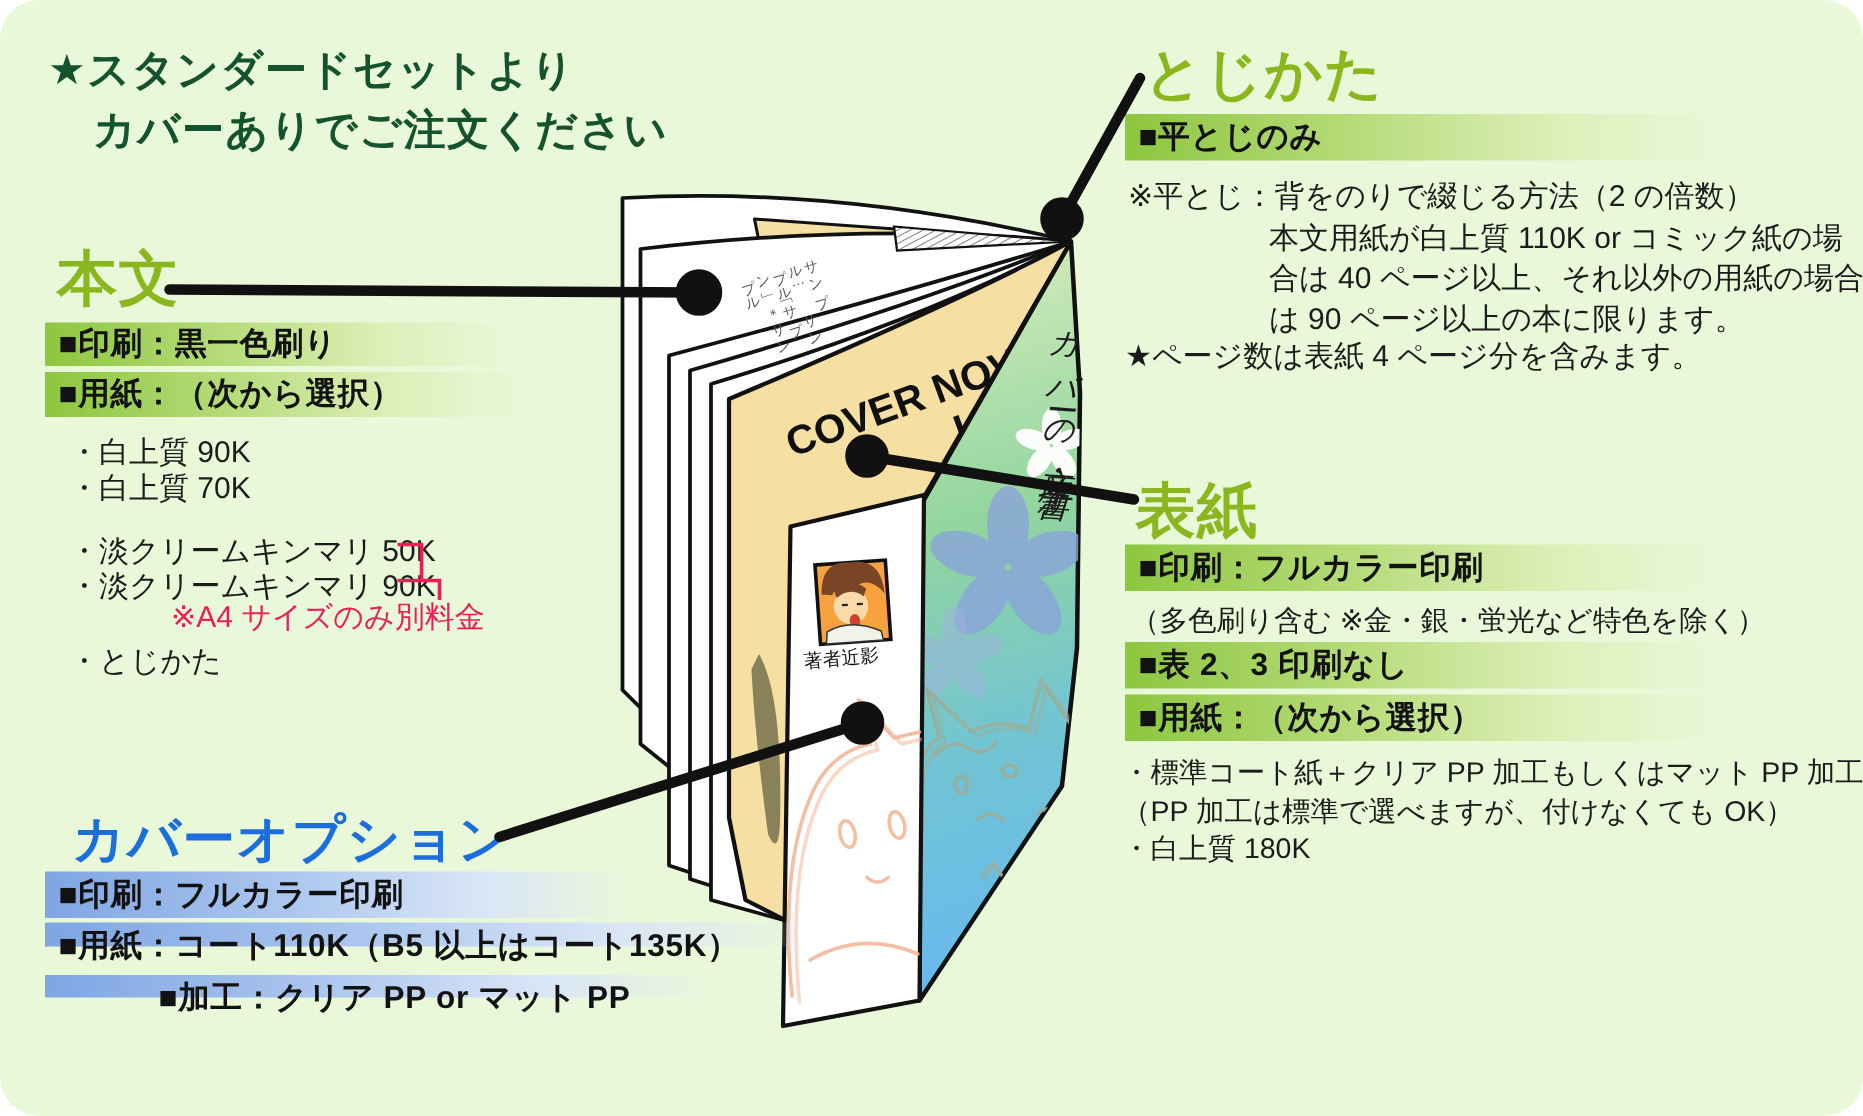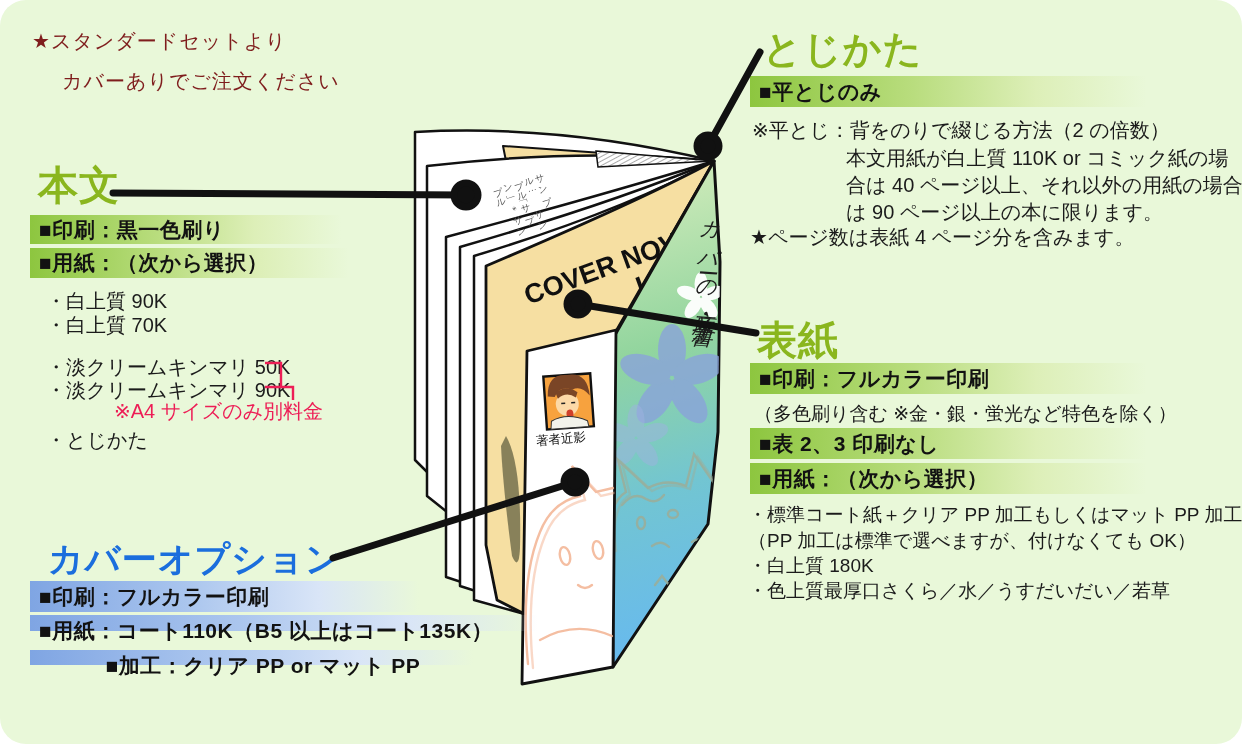--- a/index.html
+++ b/index.html
@@ -2,21 +2,21 @@
 <html><head>
 <meta charset="utf-8">
 <style>
   html,body{margin:0;padding:0;background:#ffffff;}
   .panel{
     position:relative;width:1242px;height:744px;background:#e9f8d9;
     border-radius:26px;overflow:hidden;
     font-family:"Liberation Sans","DejaVu Sans",sans-serif;color:#161616;
   }
   .abs{position:absolute;white-space:nowrap;}
-  .star-head{font-size:20px;font-weight:normal;color:#7f1d1d;letter-spacing:1px;}
+  .star-head{font-size:28px;font-weight:bold;color:#14532d;letter-spacing:1px;}
   .h-green{font-size:38px;font-weight:bold;color:#8ab61e;letter-spacing:1px;}
   .h-blue{font-size:35px;font-weight:bold;color:#1b6edd;letter-spacing:1px;}
   .band{font-size:21px;font-weight:bold;color:#121212;padding-left:9px;letter-spacing:.5px;}
   .band.g{background:linear-gradient(to right,#8dc63f 0%,#b9dd7e 40%,#ddefb8 70%,rgba(233,248,217,0) 97%);}
   .band.b{background:linear-gradient(to right,#7fa5e3 0%,#abc6ee 40%,#d9e5f7 72%,rgba(233,248,217,0) 97%);}
   .li{font-size:20px;color:#1b1b1b;}
   .li-sm{font-size:19px;color:#1b1b1b;}
   .red{color:#ed1e56;}
   .para{font-size:20px;color:#1b1b1b;}
   .vert{writing-mode:vertical-rl;text-orientation:upright;}
@@ -160,21 +160,20 @@
   <div class="abs para" style="left:750px;top:224px;">★ページ数は表紙 4 ページ分を含みます。</div>
 
   <div class="abs h-green" style="left:757px;top:313px;font-size:40px;">表紙</div>
   <div class="abs band g" style="left:750px;top:363px;width:400px;height:31px;line-height:31px;">■印刷：フルカラー印刷</div>
   <div class="abs li-sm" style="left:754px;top:401px;">（多色刷り含む ※金・銀・蛍光など特色を除く）</div>
   <div class="abs band g" style="left:750px;top:428px;width:400px;height:31px;line-height:31px;">■表 2、3 印刷なし</div>
   <div class="abs band g" style="left:750px;top:463px;width:400px;height:31px;line-height:31px;">■用紙：（次から選択）</div>
   <div class="abs li-sm" style="left:748px;top:502px;">・標準コート紙＋クリア PP 加工もしくはマット PP 加工</div>
   <div class="abs li-sm" style="left:748px;top:528px;">（PP 加工は標準で選べますが、付けなくても OK）</div>
   <div class="abs li-sm" style="left:748px;top:553px;">・白上質 180K</div>
-  <div class="abs li-sm" style="left:748px;top:578px;">・色上質最厚口さくら／水／うすだいだい／若草</div>
 
   <div class="abs h-blue" style="left:48px;top:536px;">カバーオプション</div>
   <div class="abs band b" style="left:30px;top:581px;width:392px;height:31px;line-height:31px;">■印刷：フルカラー印刷</div>
   <div class="abs band b" style="left:30px;top:615px;width:515px;height:16px;line-height:32px;">■用紙：コート110K（B5 以上はコート135K）</div>
   <div class="abs band b" style="left:30px;top:650px;width:448px;height:15px;line-height:32px;text-align:center;">■加工：クリア PP or マット PP</div>
 
   <div class="abs vert sample" style="left:497px;top:173px;height:58px;transform:rotate(-17deg);white-space:normal;">サンプル…　サンプル「サプン」　＊サンプル</div>
   <div class="abs vert hand" style="left:688px;top:206px;height:264px;transform:rotate(4deg);">カバーの文庫・新書</div>
   <div class="abs" style="left:536px;top:431px;font-size:12.5px;transform:rotate(-5deg);color:#111;">著者近影</div>
 

